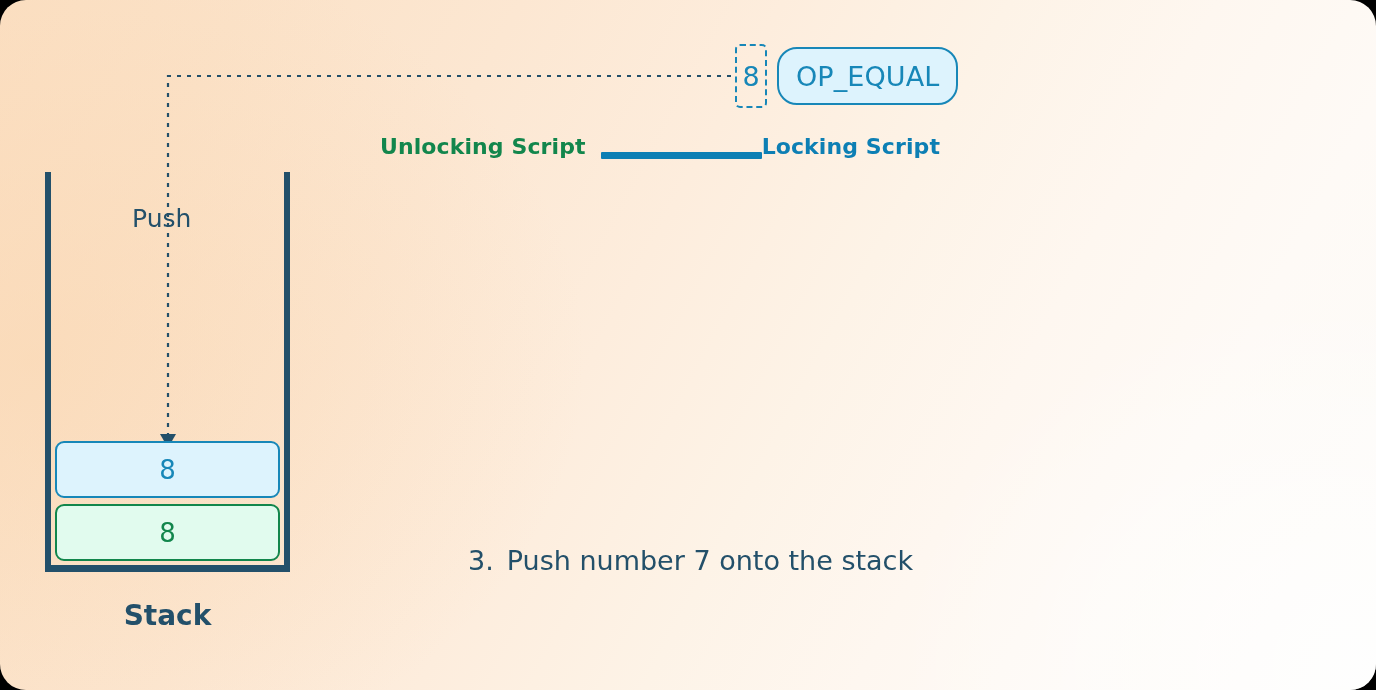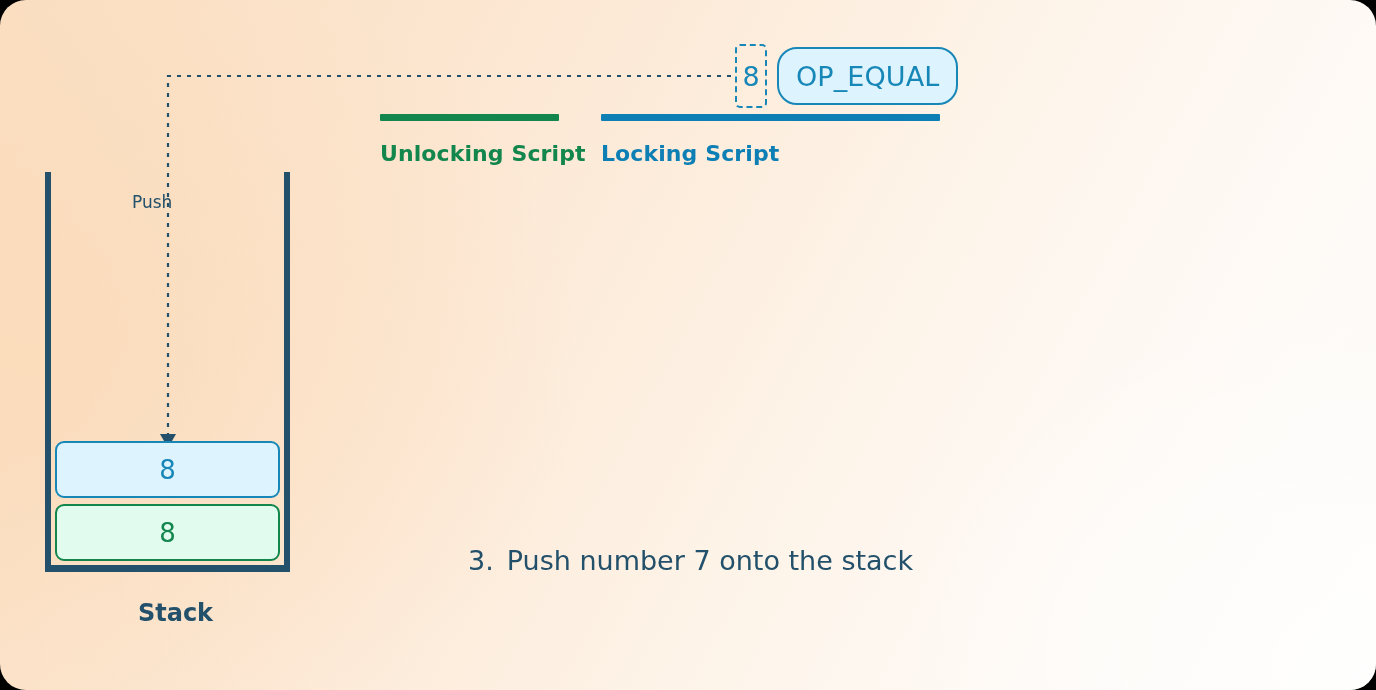--- a/index.html
+++ b/index.html
@@ -86,22 +86,22 @@
     color: #1787b8;
     font-size: 27px;
     line-height: 1;
     letter-spacing: 0.1px;
   }
 
   
   .legend {
     position: absolute;
     display: flex;
-    flex-direction: column;
-    align-items: flex-start;
+    flex-direction: row;
+    align-items: flex-end;
   }
   .legend-bar {
     height: 7px;
     border-radius: 1px;
   }
   .legend-label {
     margin-top: 20px;
     font-size: 22px;
     font-weight: bold;
     letter-spacing: 0.1px;
@@ -167,33 +167,33 @@
   }
   .stack-item.green {
     background: #e1fbee;
     border: 2px solid #12864c;
     color: #12864c;
   }
 
   #push-label {
     position: absolute;
     left: 132px;
-    top: 192px;
-    font-size: 17px;
+    top: 204px;
+    font-size: 25px;
     color: #23506a;
     white-space: nowrap;
   }
 
   #stack-caption {
     position: absolute;
-    left: 53px;
+    left: 45px;
     top: 599px;
     width: 245px;
     text-align: center;
-    font-size: 24px;
+    font-size: 28px;
     font-weight: bold;
     color: #23506a;
   }
 
   
   #step-caption {
     position: absolute;
     left: 468px;
     top: 545px;
     display: flex;

